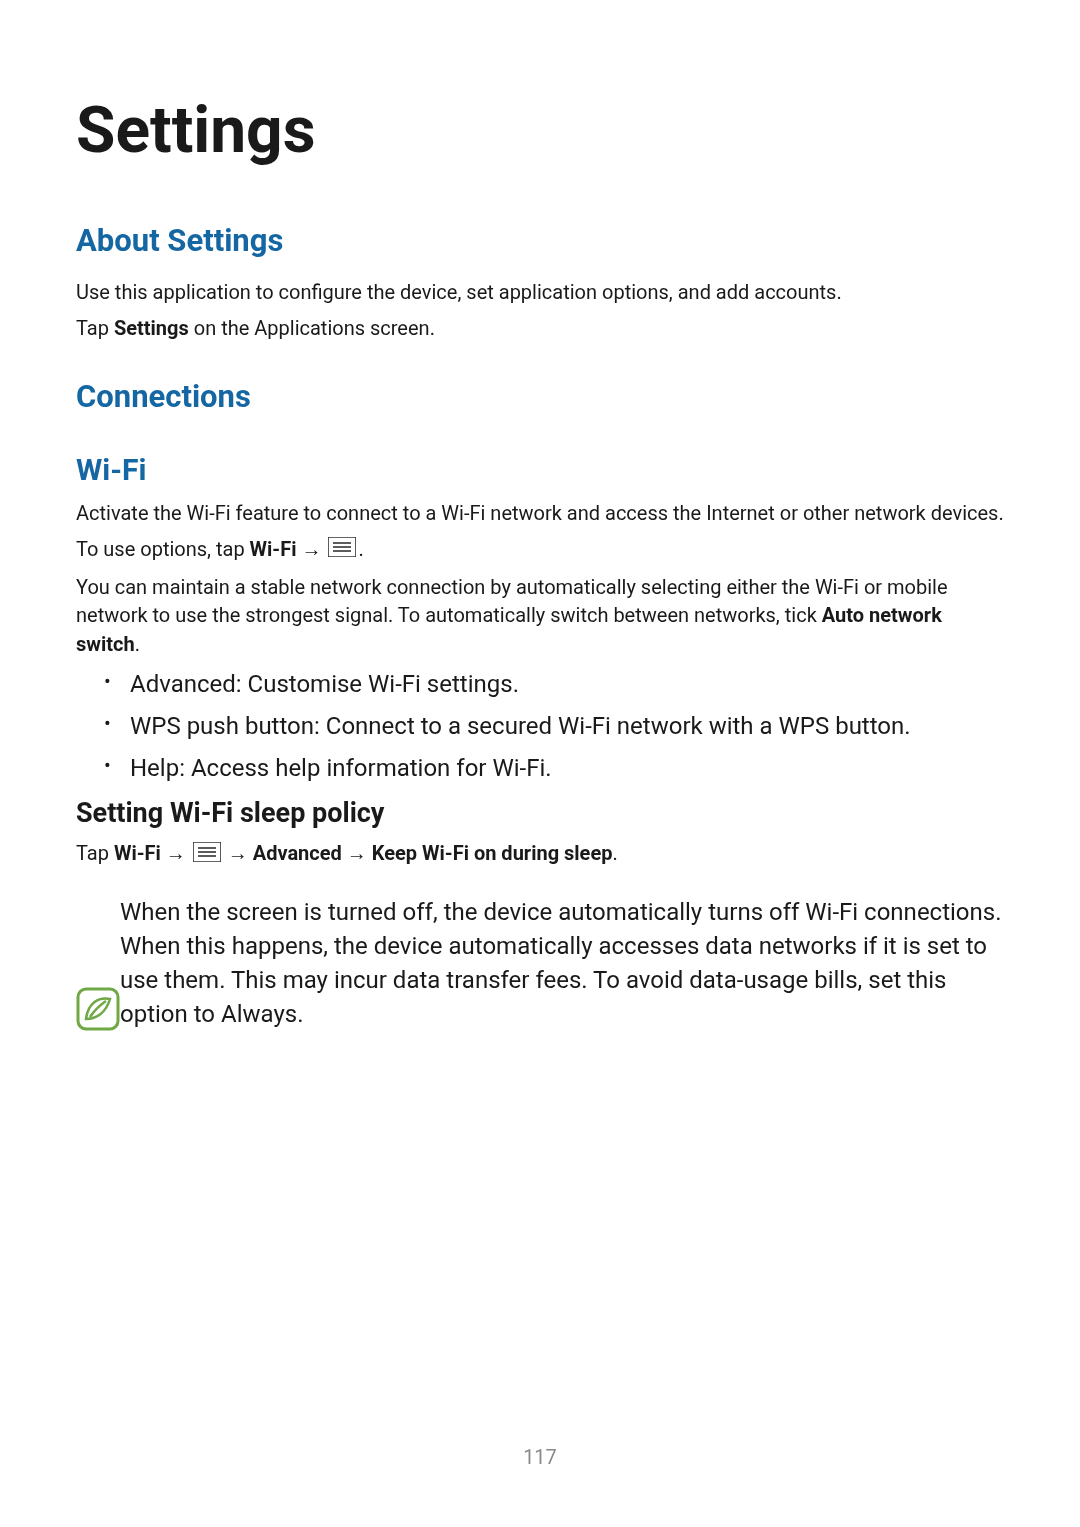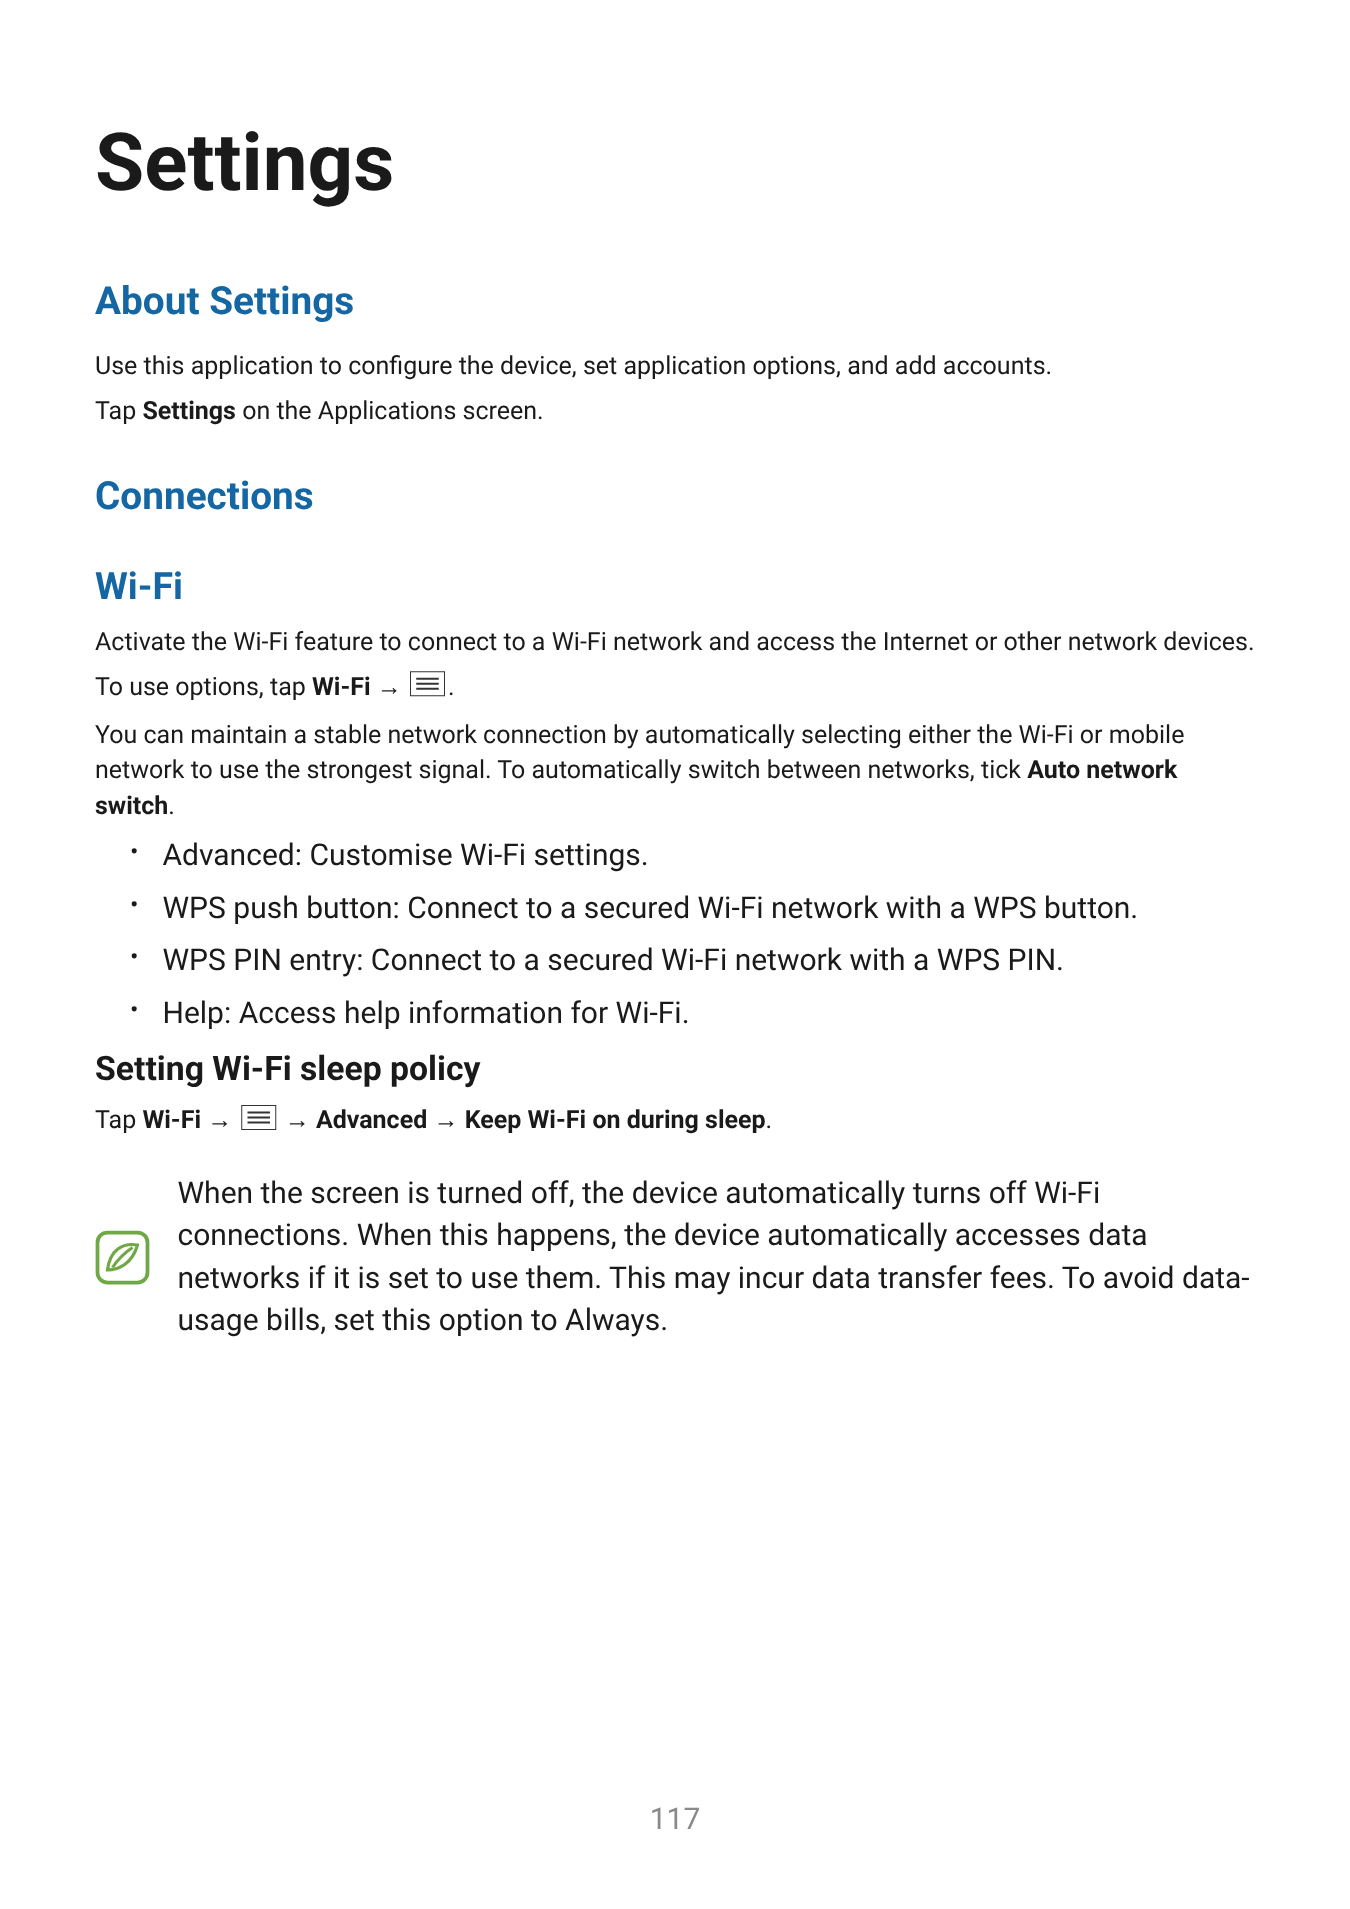--- a/index.html
+++ b/index.html
@@ -69,22 +69,22 @@
   ul.bullets li::before {
     content: "•";
     position: absolute;
     left: -26px;
     top: 0;
     font-size: 20px;
     color: #1a1a1a;
   }
   .note-block {
     display: flex;
-    align-items: center;
-    gap: 22px;
+    align-items: flex-end;
+    gap: 0;
     margin-top: 26px;
   }
   .note-icon {
     flex: 0 0 auto;
     width: 44px;
     height: 44px;
     margin-top: 2px;
   }
   .note-text {
     font-size: 24px;
@@ -93,21 +93,21 @@
   .menu-icon {
     display: inline-block;
     vertical-align: middle;
     margin: 0 2px;
   }
   .page-number {
     position: absolute;
     bottom: 58px;
     left: 0; right: 0;
     text-align: center;
-    font-size: 24px;
+    font-size: 20px;
     color: #8a8a8a;
   }
 </style>
 </head>
 <body>
 
 <div class="page">
   <h1 class="h1">Settings</h1>
 
   <h2 class="h2">About Settings</h2>
@@ -135,23 +135,20 @@
   </p>
 
   <ul class="bullets">
     <li>
       <span class="bold">Advanced</span><span>: Customise Wi-Fi settings.</span>
     </li>
     <li>
       <span class="bold">WPS push button</span><span>: Connect to a secured Wi-Fi network with a WPS button.</span>
     </li>
     <li>
-      <span class="bold">WPS PIN entry</span><span>: Connect to a secured Wi-Fi network with a WPS PIN.</span>
-    </li>
-    <li>
       <span class="bold">Help</span><span>: Access help information for Wi-Fi.</span>
     </li>
   </ul>
 
   <h4 class="h4">Setting Wi-Fi sleep policy</h4>
   <p class="para">
     <span>Tap </span><span class="bold">Wi-Fi</span><span> → </span><span class="menu-icon">
       <svg width="28" height="20" viewBox="0 0 28 20">
         <rect x="0" y="0" width="28" height="20" rx="1" fill="none" stroke="#333" stroke-width="1.6"></rect>
         <line x1="5" y1="6" x2="23" y2="6" stroke="#333" stroke-width="1.6"></line>

